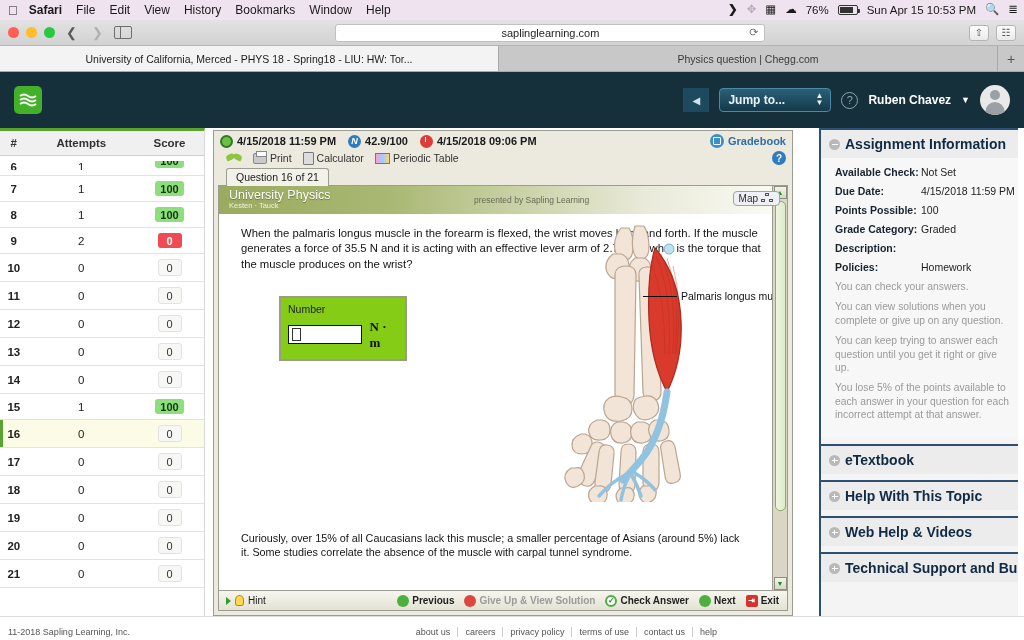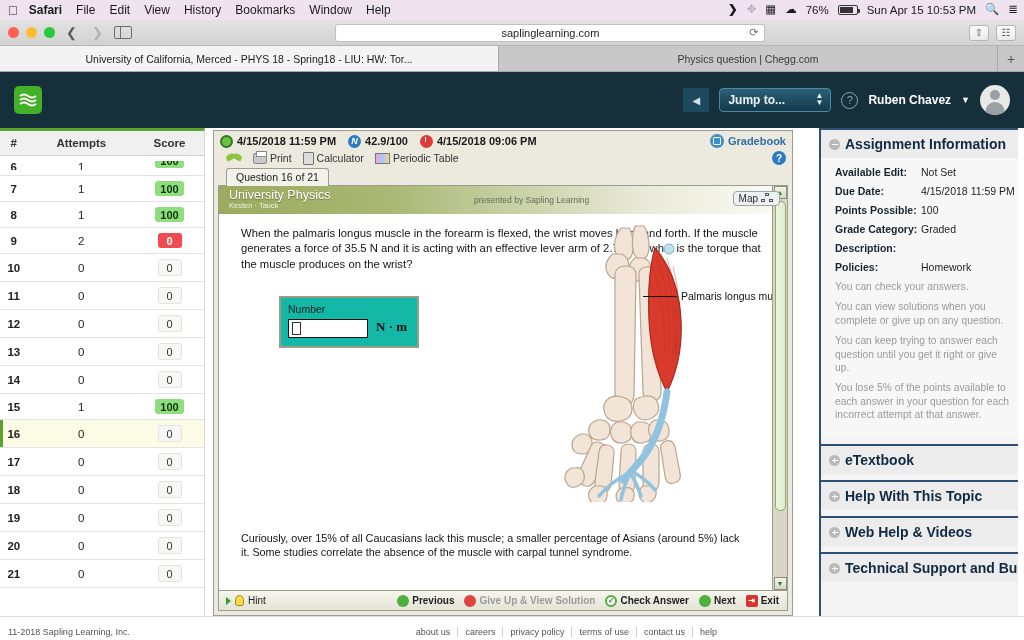--- a/index.html
+++ b/index.html
@@ -161,24 +161,24 @@
   .bookbanner .pres { position: absolute; left: 255px; font-size: 8.5px; color: #6a6a55; }
   .mapbtn { position: absolute; right: 7px; top: 5px; z-index: 5; background: #eef1f4;
     border: 1px solid #9aa3ac; border-radius: 4px; font-size: 10px; color: #2a2a2a;
     padding: 1px 5px; display: flex; align-items: center; gap: 3px; }
   .mapicon { display:inline-block; width: 13px; height: 11px; position: relative; }
   .mapicon i { position:absolute; width:4px;height:3px;border:1px solid #555;background:#dfe4e9; }
   .mapicon i:nth-child(1){left:4px;top:0;} .mapicon i:nth-child(2){left:0;top:6px;}
   .mapicon i:nth-child(3){left:8px;top:6px;}
 
   .qtext { font-size: 11.3px; color: #141414; line-height: 1.35; padding: 12px 18px 0 22px; }
-  .answerbox { margin: 24px 4px 0 60px; width: 140px; background: #14b8a6;
+  .answerbox { margin: 24px 4px 0 60px; width: 128px; background: #84cc16;
     border: 2px solid #9c9c86; padding: 5px 7px 8px; position: relative; }
   .answerbox .lbl { font-size: 10.5px; color: #222; margin-bottom: 4px; }
-  .answerbox .inrow { display: flex; gap: 8px; }
+  .answerbox .inrow { display: flex; align-items: center; gap: 8px; }
   .ansinput { width: 80px; height: 19px; background: #fff; border: 1.5px solid #111;
     display: flex; align-items: center; padding-left: 3px; }
   .caretbox { width: 9px; height: 13px; border: 1px solid #333; background: #fff; }
   .units { font-family: "Liberation Serif", serif; font-size: 13px; font-weight: bold; color: #111; }
 
   .footnote { position: absolute; left: 22px; bottom: 30px; right: 40px;
     font-size: 10.8px; color: #141414; line-height: 1.35; }
 
   
   #figure { position: absolute; right: 6px; top: 36px; width: 230px; height: 280px; }
@@ -569,21 +569,21 @@
   </div>
 
   <div id="rightpanel">
     <div class="acc">
       <span class="accdot"></span>
       <span>Assignment Information</span>
     </div>
     <div class="accbody">
       <div id="info-fields">
           <div class="inforow">
-            <span class="k">Available Edit:</span>
+            <span class="k">Available Check:</span>
             <span class="v">Not Set</span>
           </div>
           <div class="inforow">
             <span class="k">Due Date:</span>
             <span class="v">4/15/2018 11:59 PM</span>
           </div>
           <div class="inforow">
             <span class="k">Points Possible:</span>
             <span class="v">100</span>
           </div>

